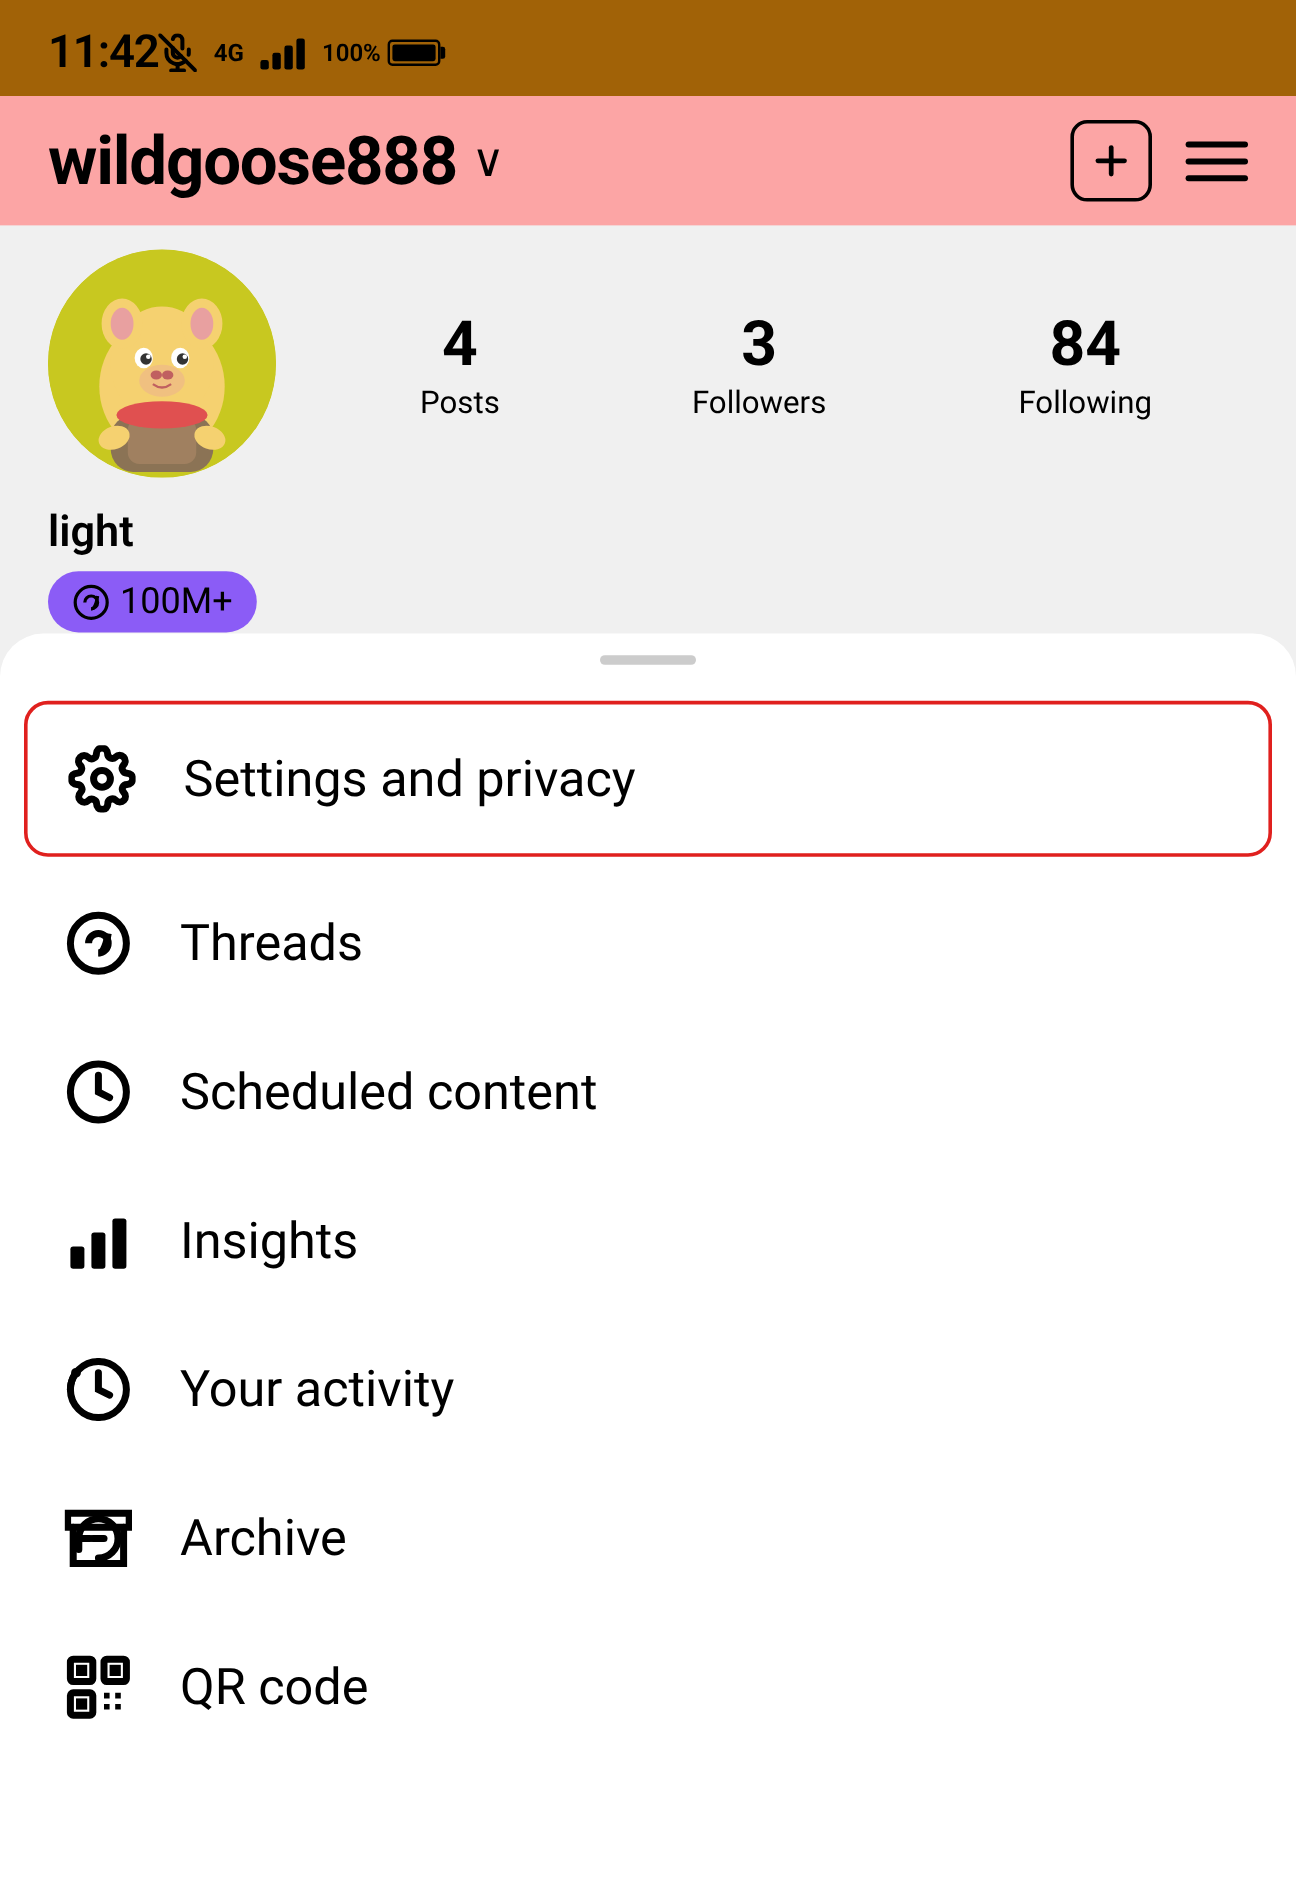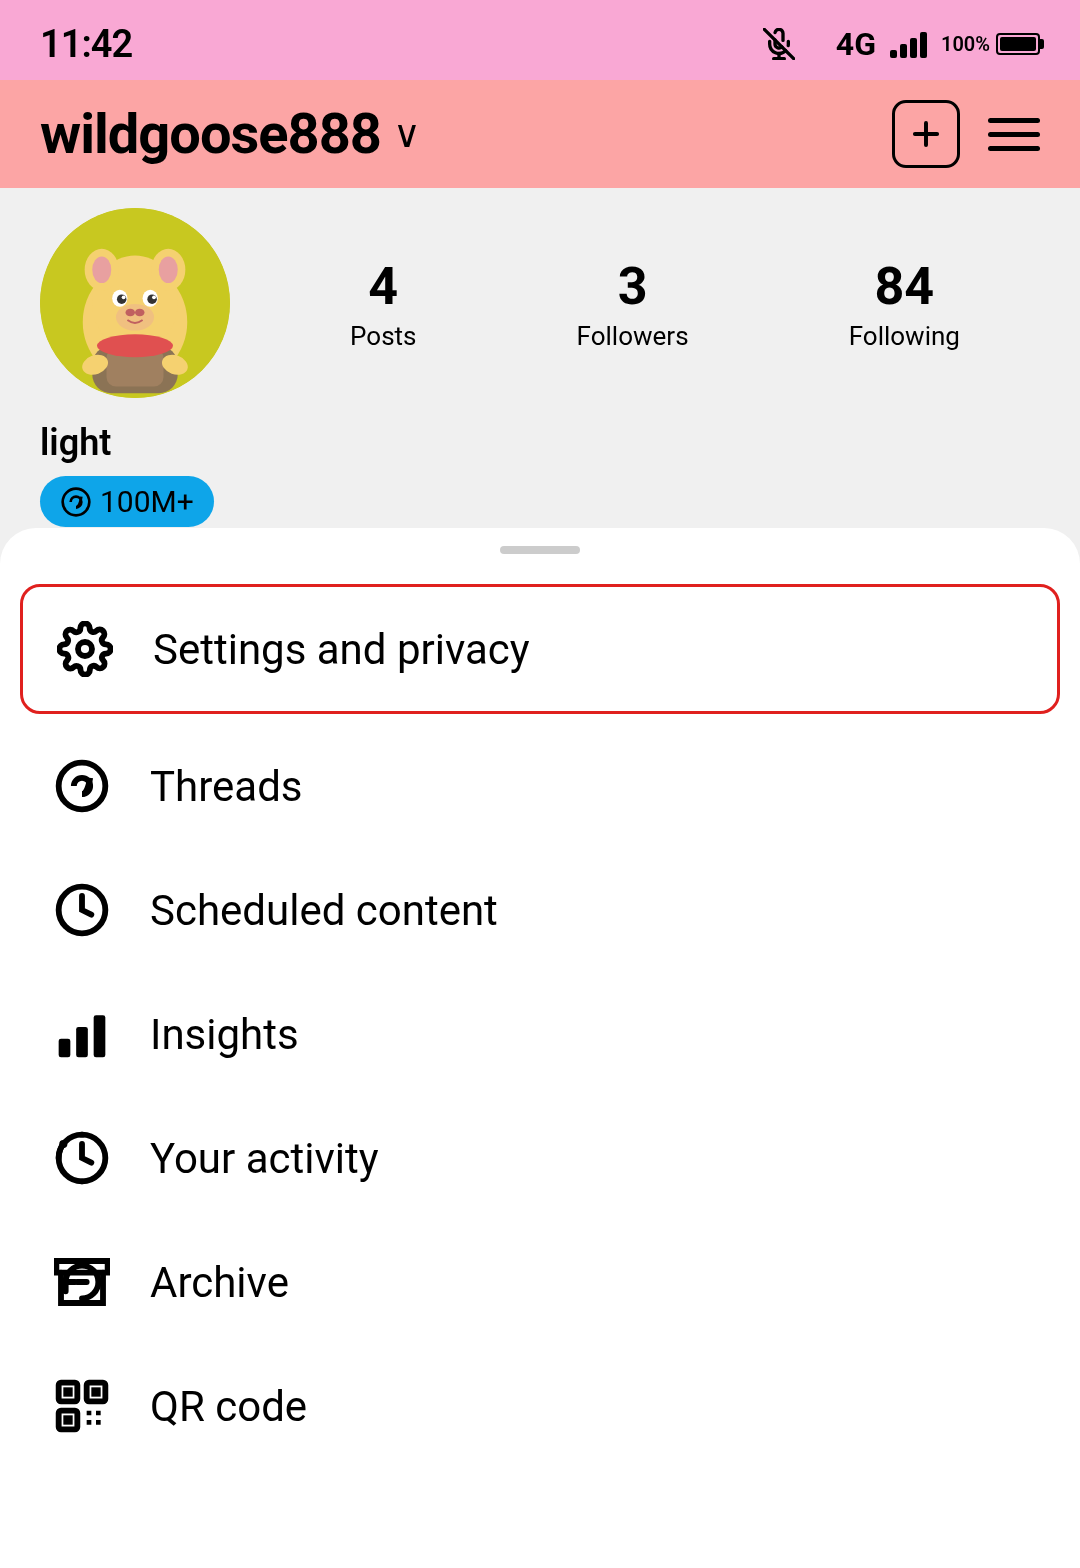--- a/index.html
+++ b/index.html
@@ -10,24 +10,23 @@
       height: 1568px;
       font-family: -apple-system, BlinkMacSystemFont, 'Segoe UI', Roboto, sans-serif;
       background: #f0f0f0;
       overflow: hidden;
       position: relative;
     }
 
     
     .status-bar {
       display: flex;
-      justify-content: space-between;
       align-items: center;
       padding: 18px 40px 10px;
-      background: #f9a8d4;
+      background: #a16207;
       height: 80px;
     }
 
     .status-time {
       font-size: 38px;
       font-weight: 600;
       color: #000;
       letter-spacing: -1px;
     }
 
@@ -205,21 +204,21 @@
       font-size: 36px;
       font-weight: 600;
       color: #000;
       margin-bottom: 12px;
     }
 
     .threads-badge {
       display: inline-flex;
       align-items: center;
       gap: 8px;
-      background: #0ea5e9;
+      background: #8b5cf6;
       border-radius: 30px;
       padding: 8px 20px;
     }
 
     .threads-badge-text {
       font-size: 30px;
       color: #000;
     }
 
     
@@ -295,21 +294,21 @@
   <div class="status-icons">
 
     <svg width="32" height="32" viewBox="0 0 24 24" fill="none" stroke="#000" stroke-width="2.5" stroke-linecap="round" stroke-linejoin="round">
       <line x1="1" y1="1" x2="23" y2="23"></line>
       <path d="M9 9v3a3 3 0 0 0 5.12 2.12M15 9.34V4a3 3 0 0 0-5.94-.6"></path>
       <path d="M17 16.95A7 7 0 0 1 5 12v-2m14 0v2a7 7 0 0 1-.11 1.23"></path>
       <line x1="12" y1="19" x2="12" y2="23"></line>
       <line x1="8" y1="23" x2="16" y2="23"></line>
     </svg>
 
-    <span style="font-size:32px;font-weight:700;margin-left:27px;">4G</span>
+    <span style="font-size:20px;font-weight:700;">4G</span>
 
     <div class="signal-bars">
       <div class="signal-bar" style="height:8px;"></div>
       <div class="signal-bar" style="height:14px;"></div>
       <div class="signal-bar" style="height:20px;"></div>
       <div class="signal-bar" style="height:26px;"></div>
     </div>
 
     <div style="display:flex;align-items:center;gap:6px;">
       <span style="font-size:20px;font-weight:600;">100%</span>

